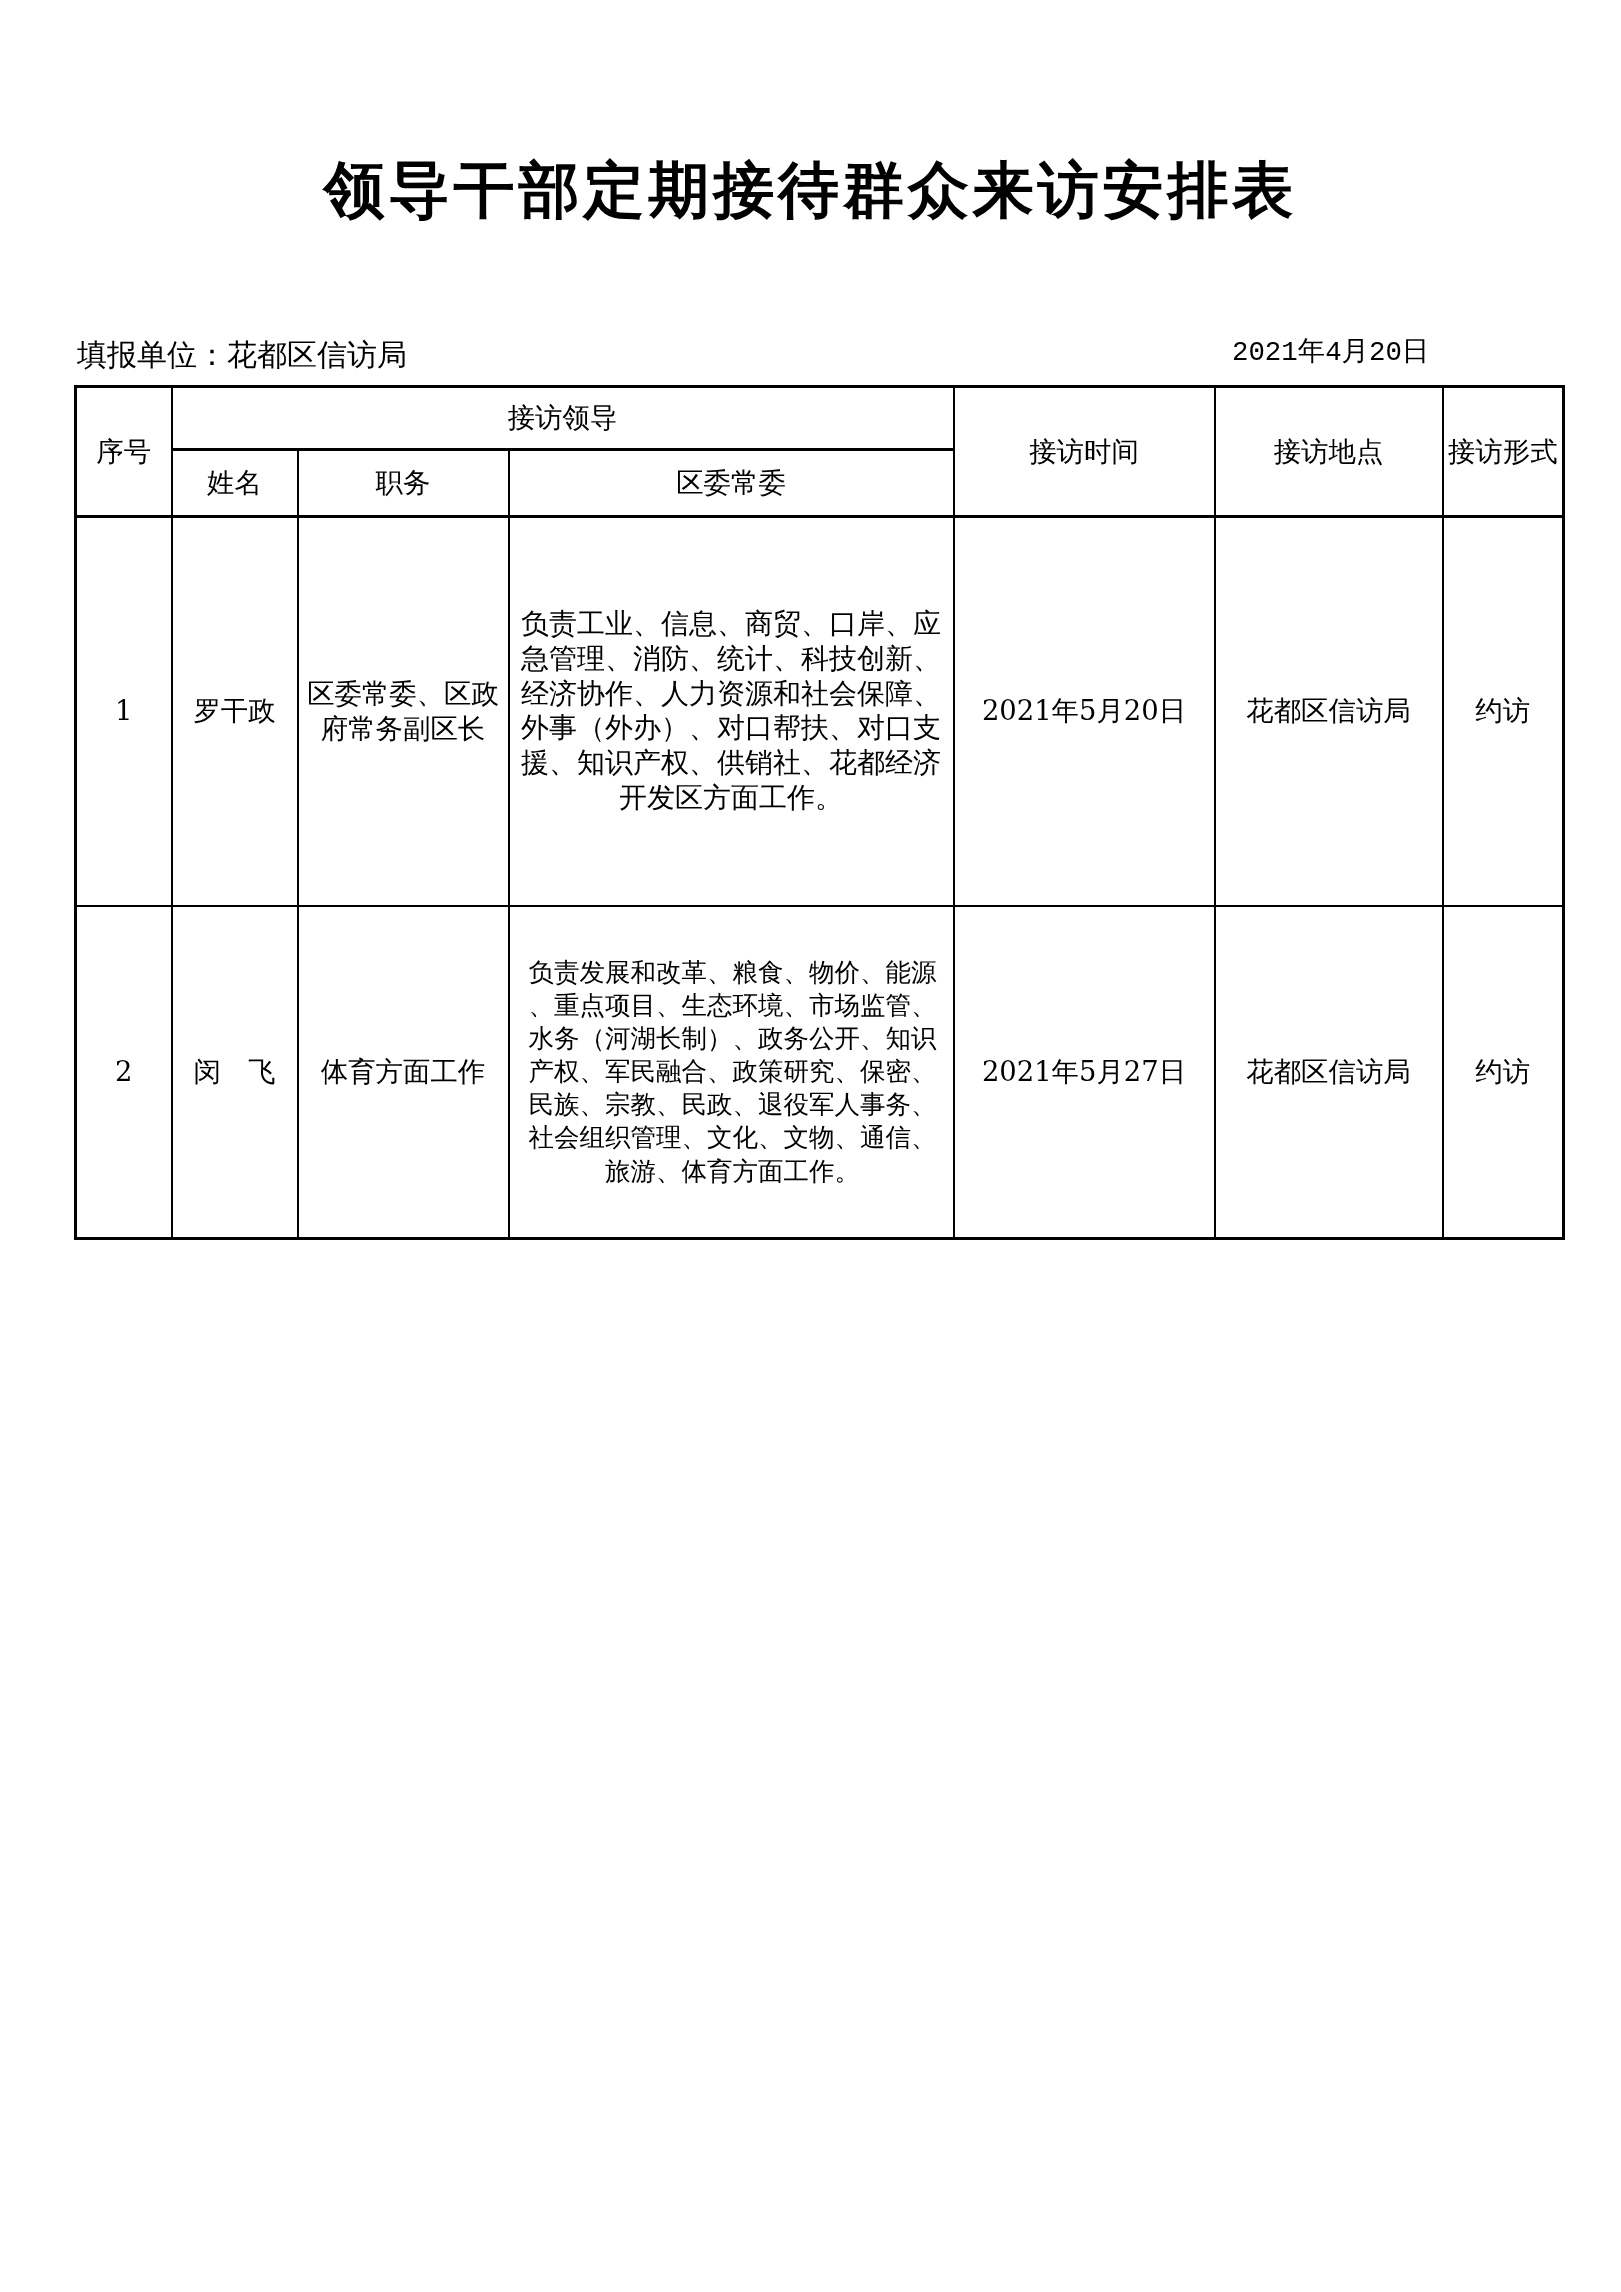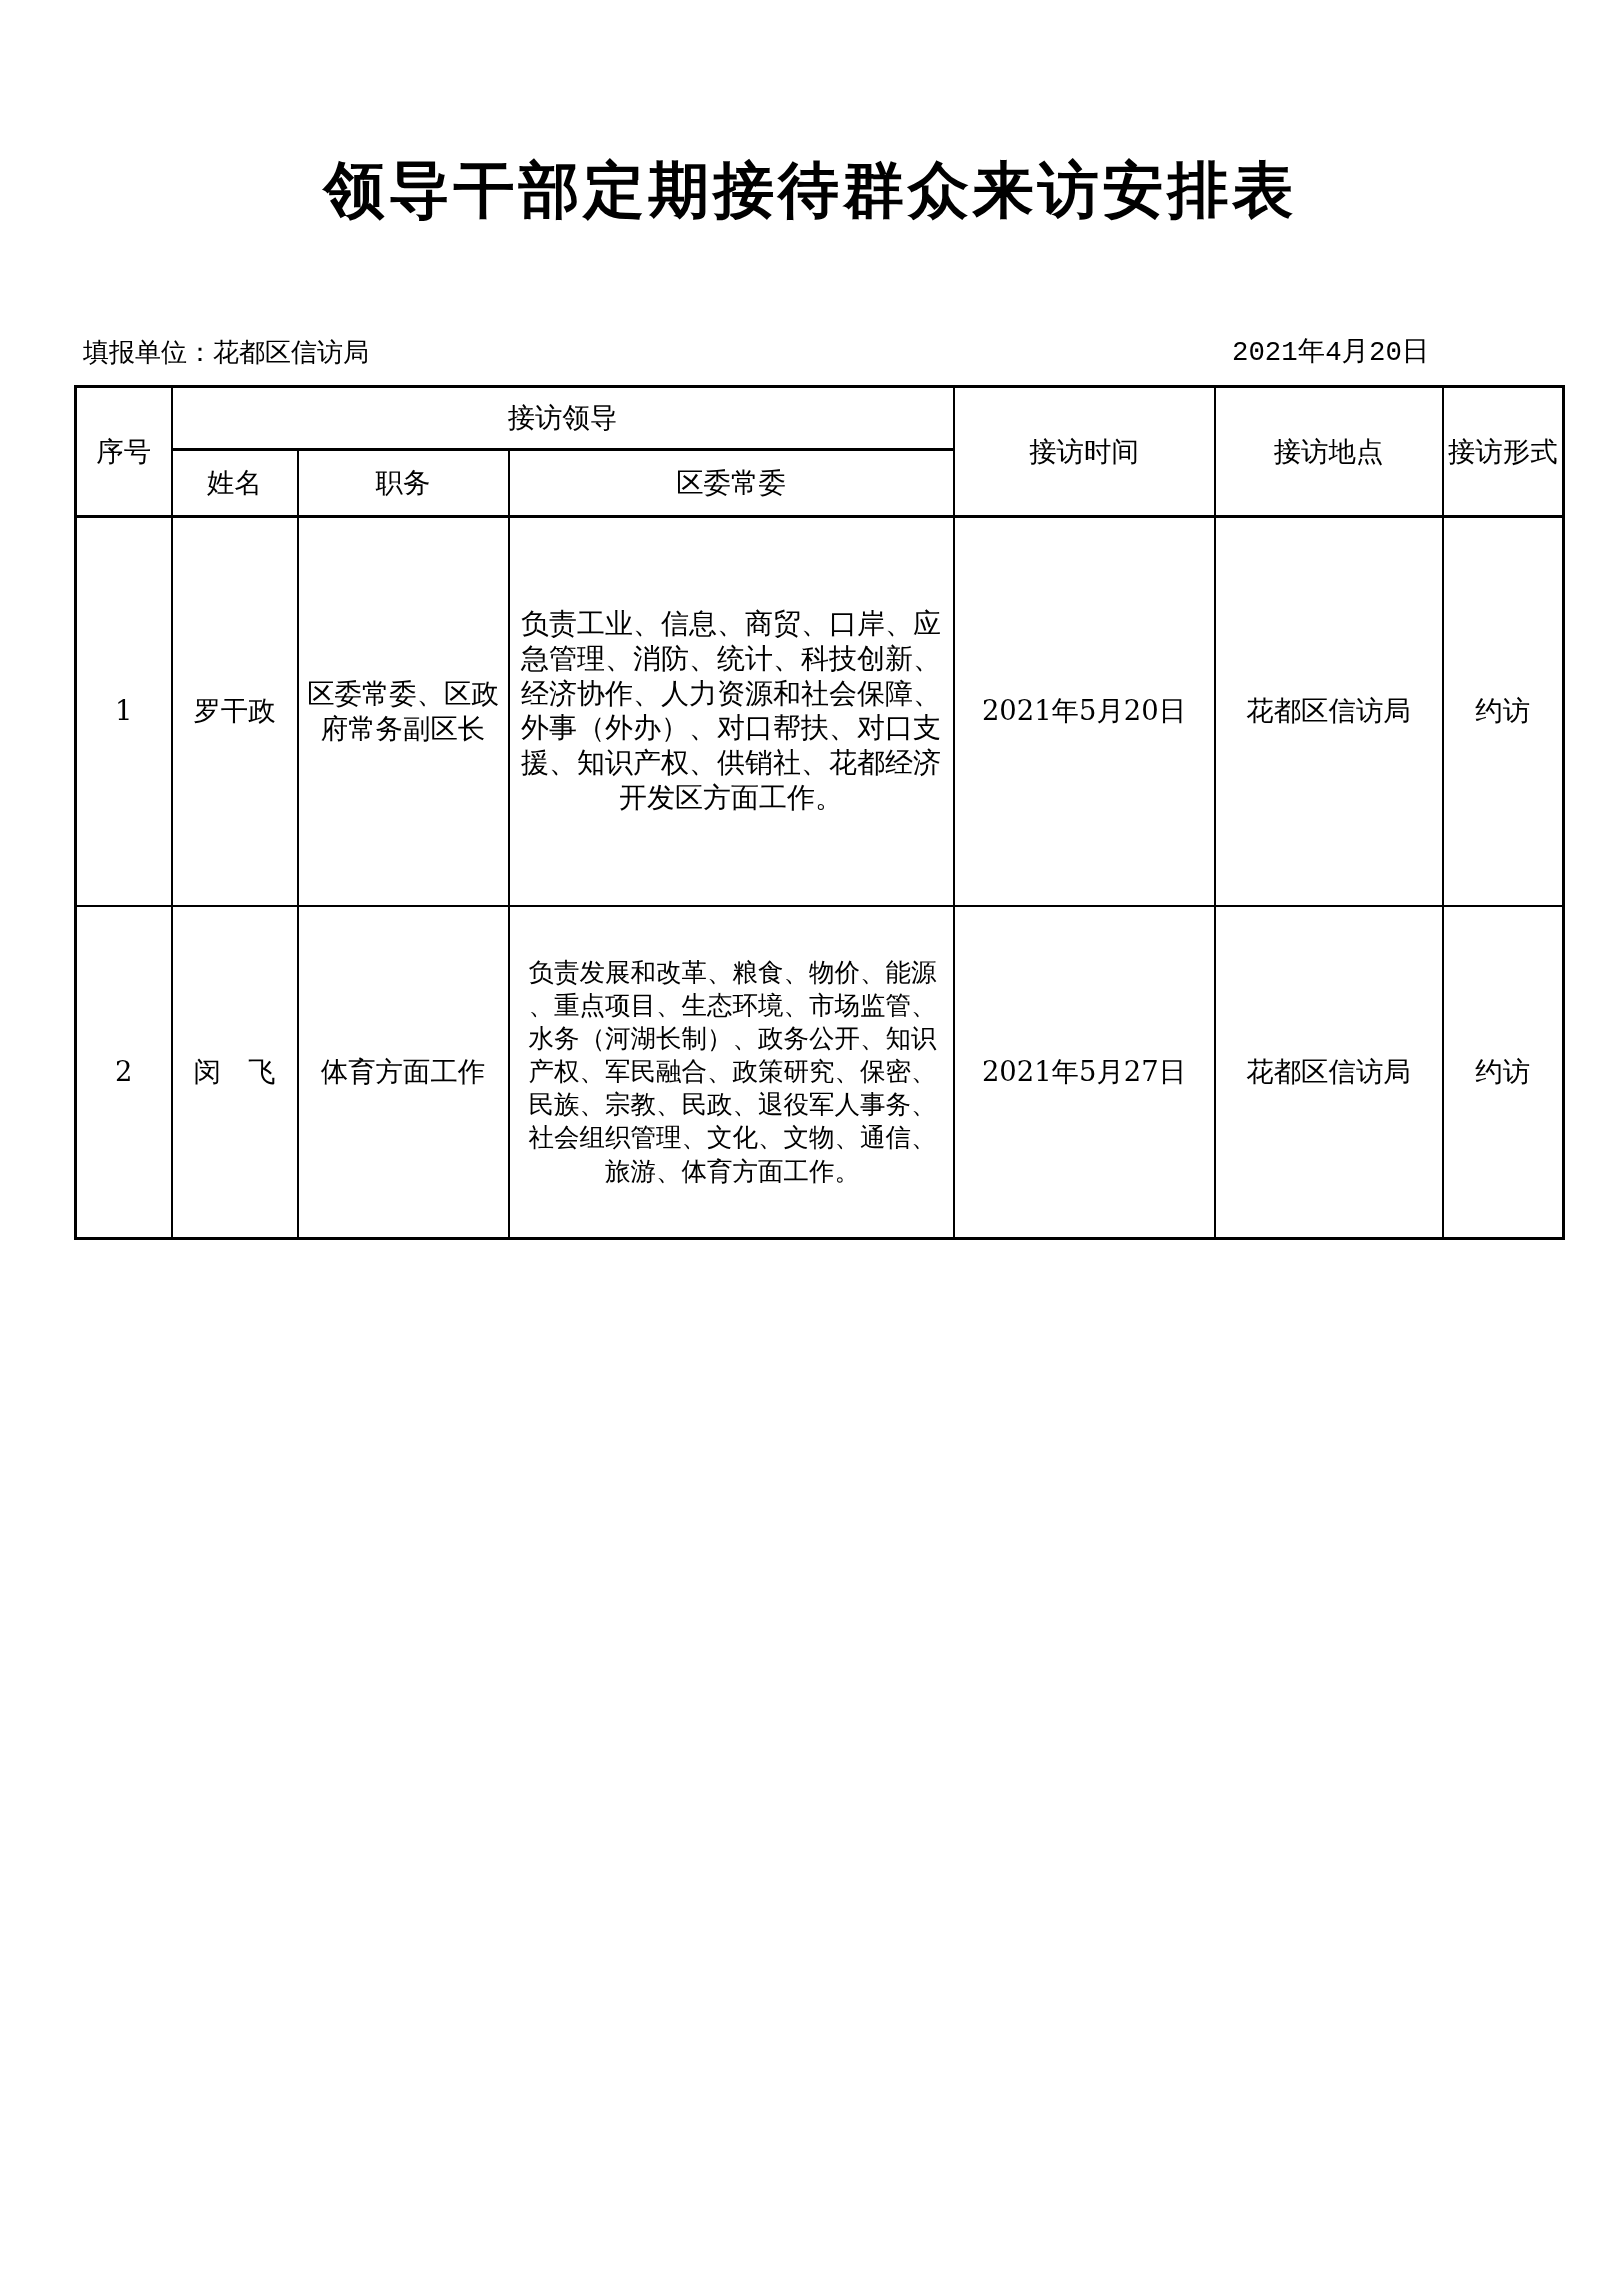--- a/index.html
+++ b/index.html
@@ -25,23 +25,23 @@
     text-align: center;
     font-family: "DejaVu Sans", "Liberation Sans", sans-serif;
     font-weight: bold;
     font-size: 61px;
     line-height: 1.15;
     letter-spacing: 3.9px;
     white-space: nowrap;
   }
   .unit {
     position: absolute;
-    left: 83px;
+    left: 77px;
     top: 337px;
-    font-size: 26px;
+    font-size: 30px;
     line-height: 1.2;
     white-space: nowrap;
     text-align: right;
   }
   .date {
     position: absolute;
     left: 1232px;
     top: 337px;
     font-size: 27.4px;
     line-height: 1.2;

